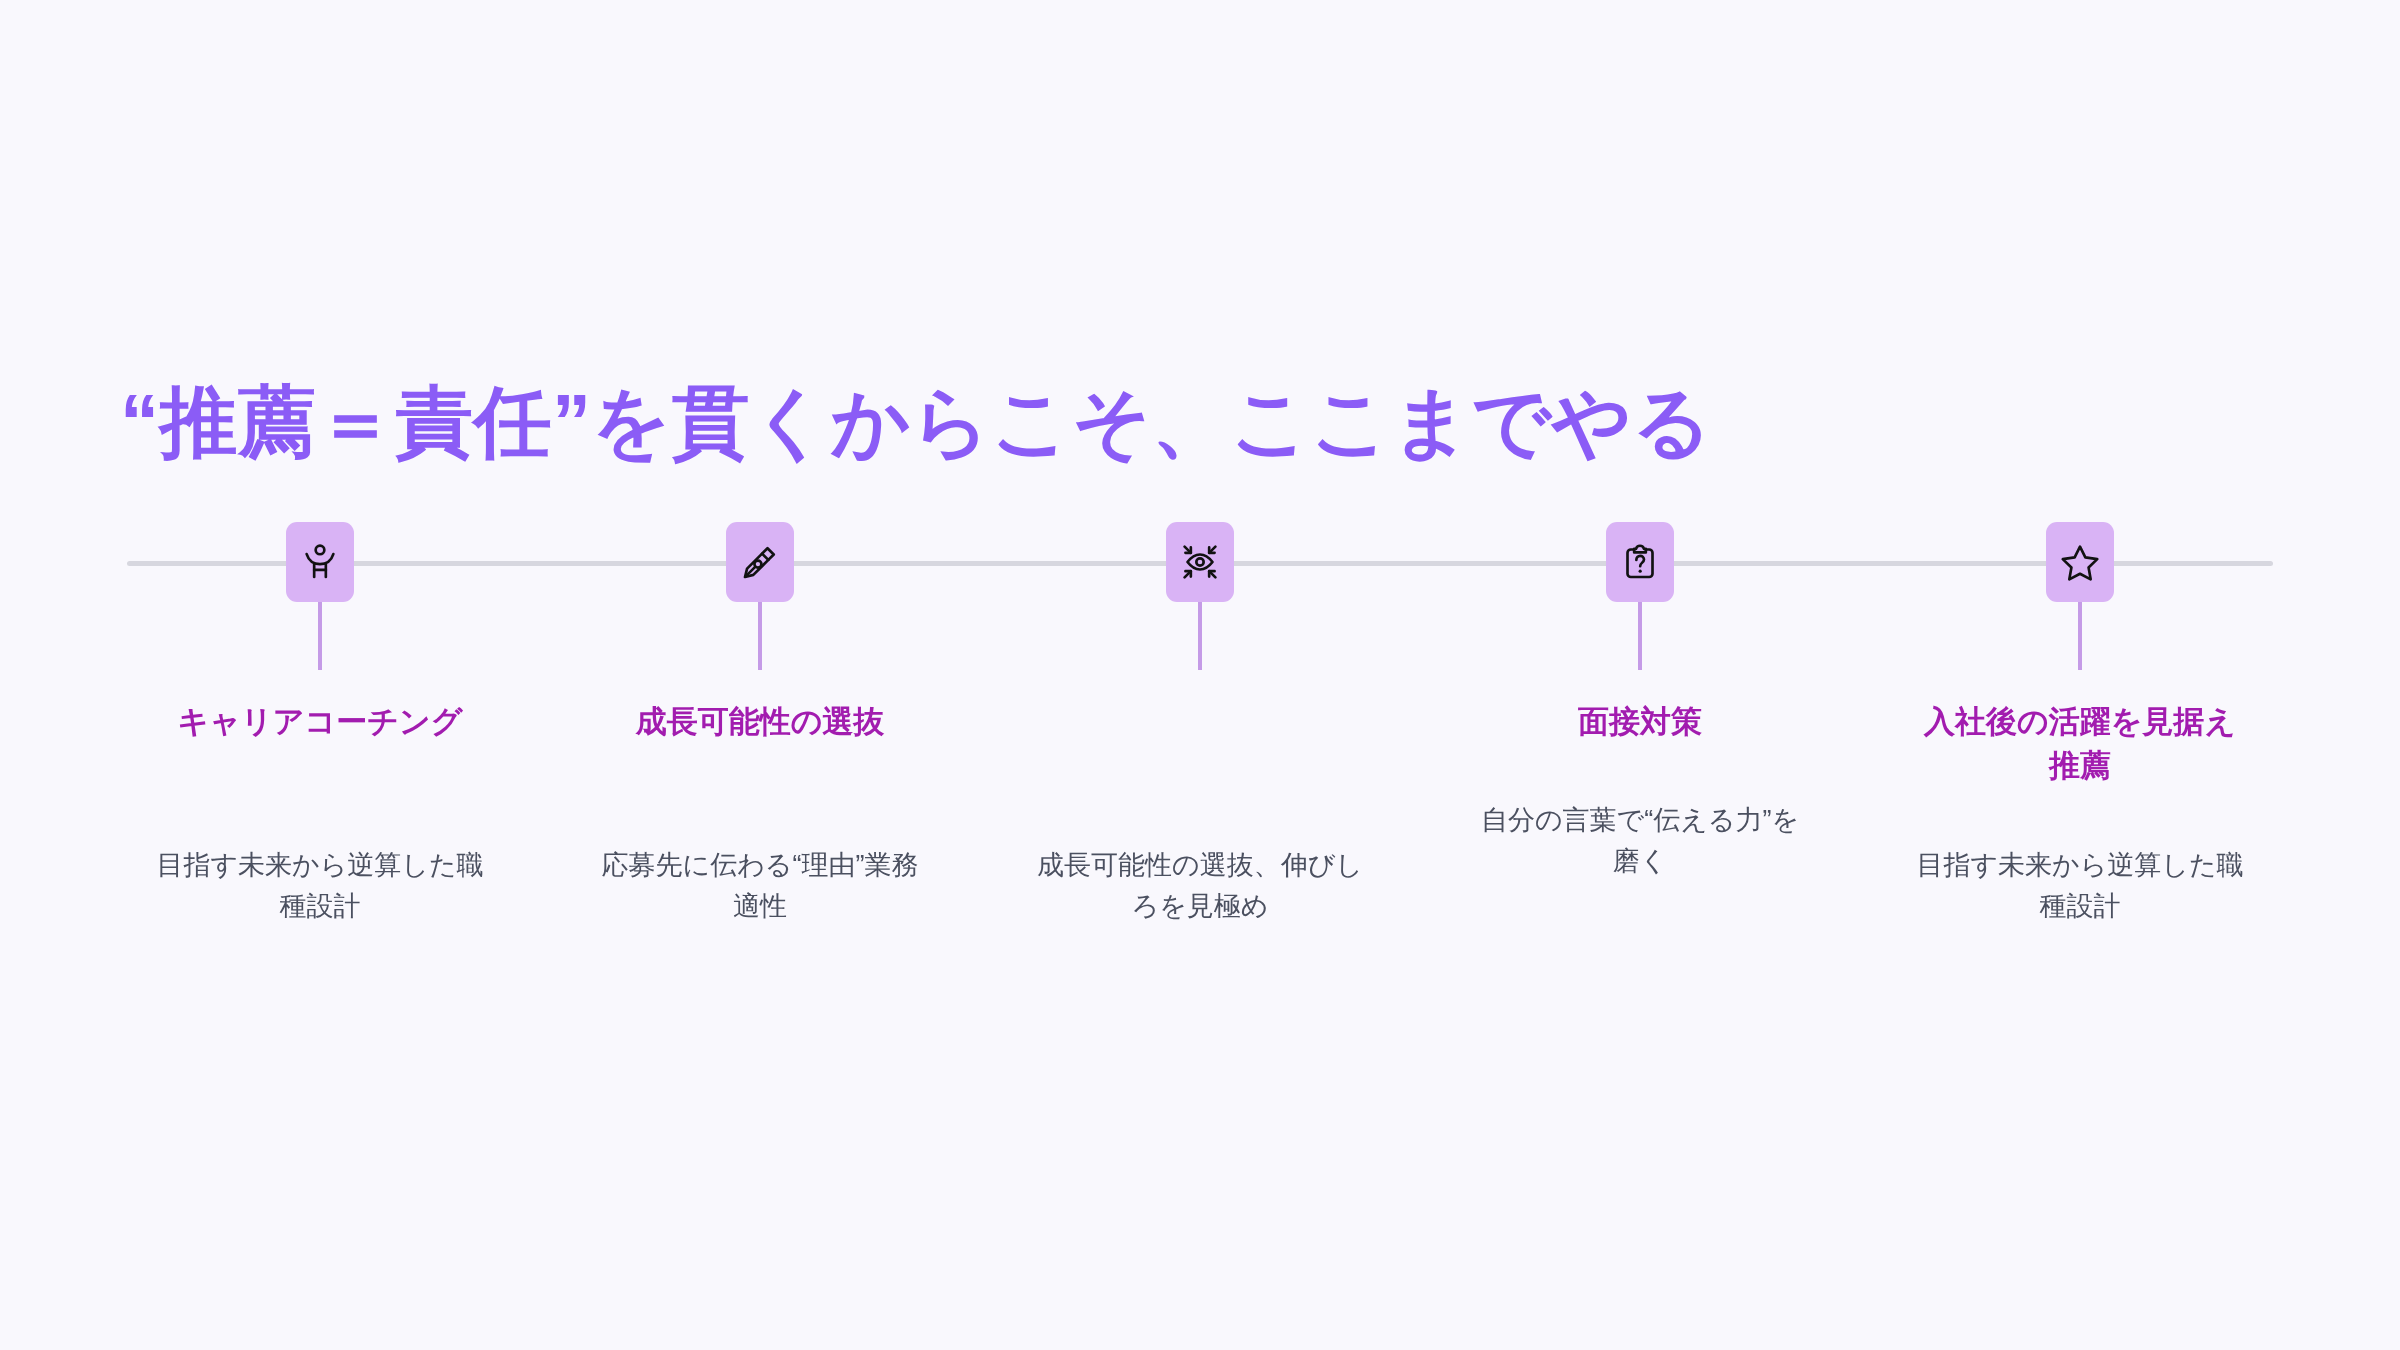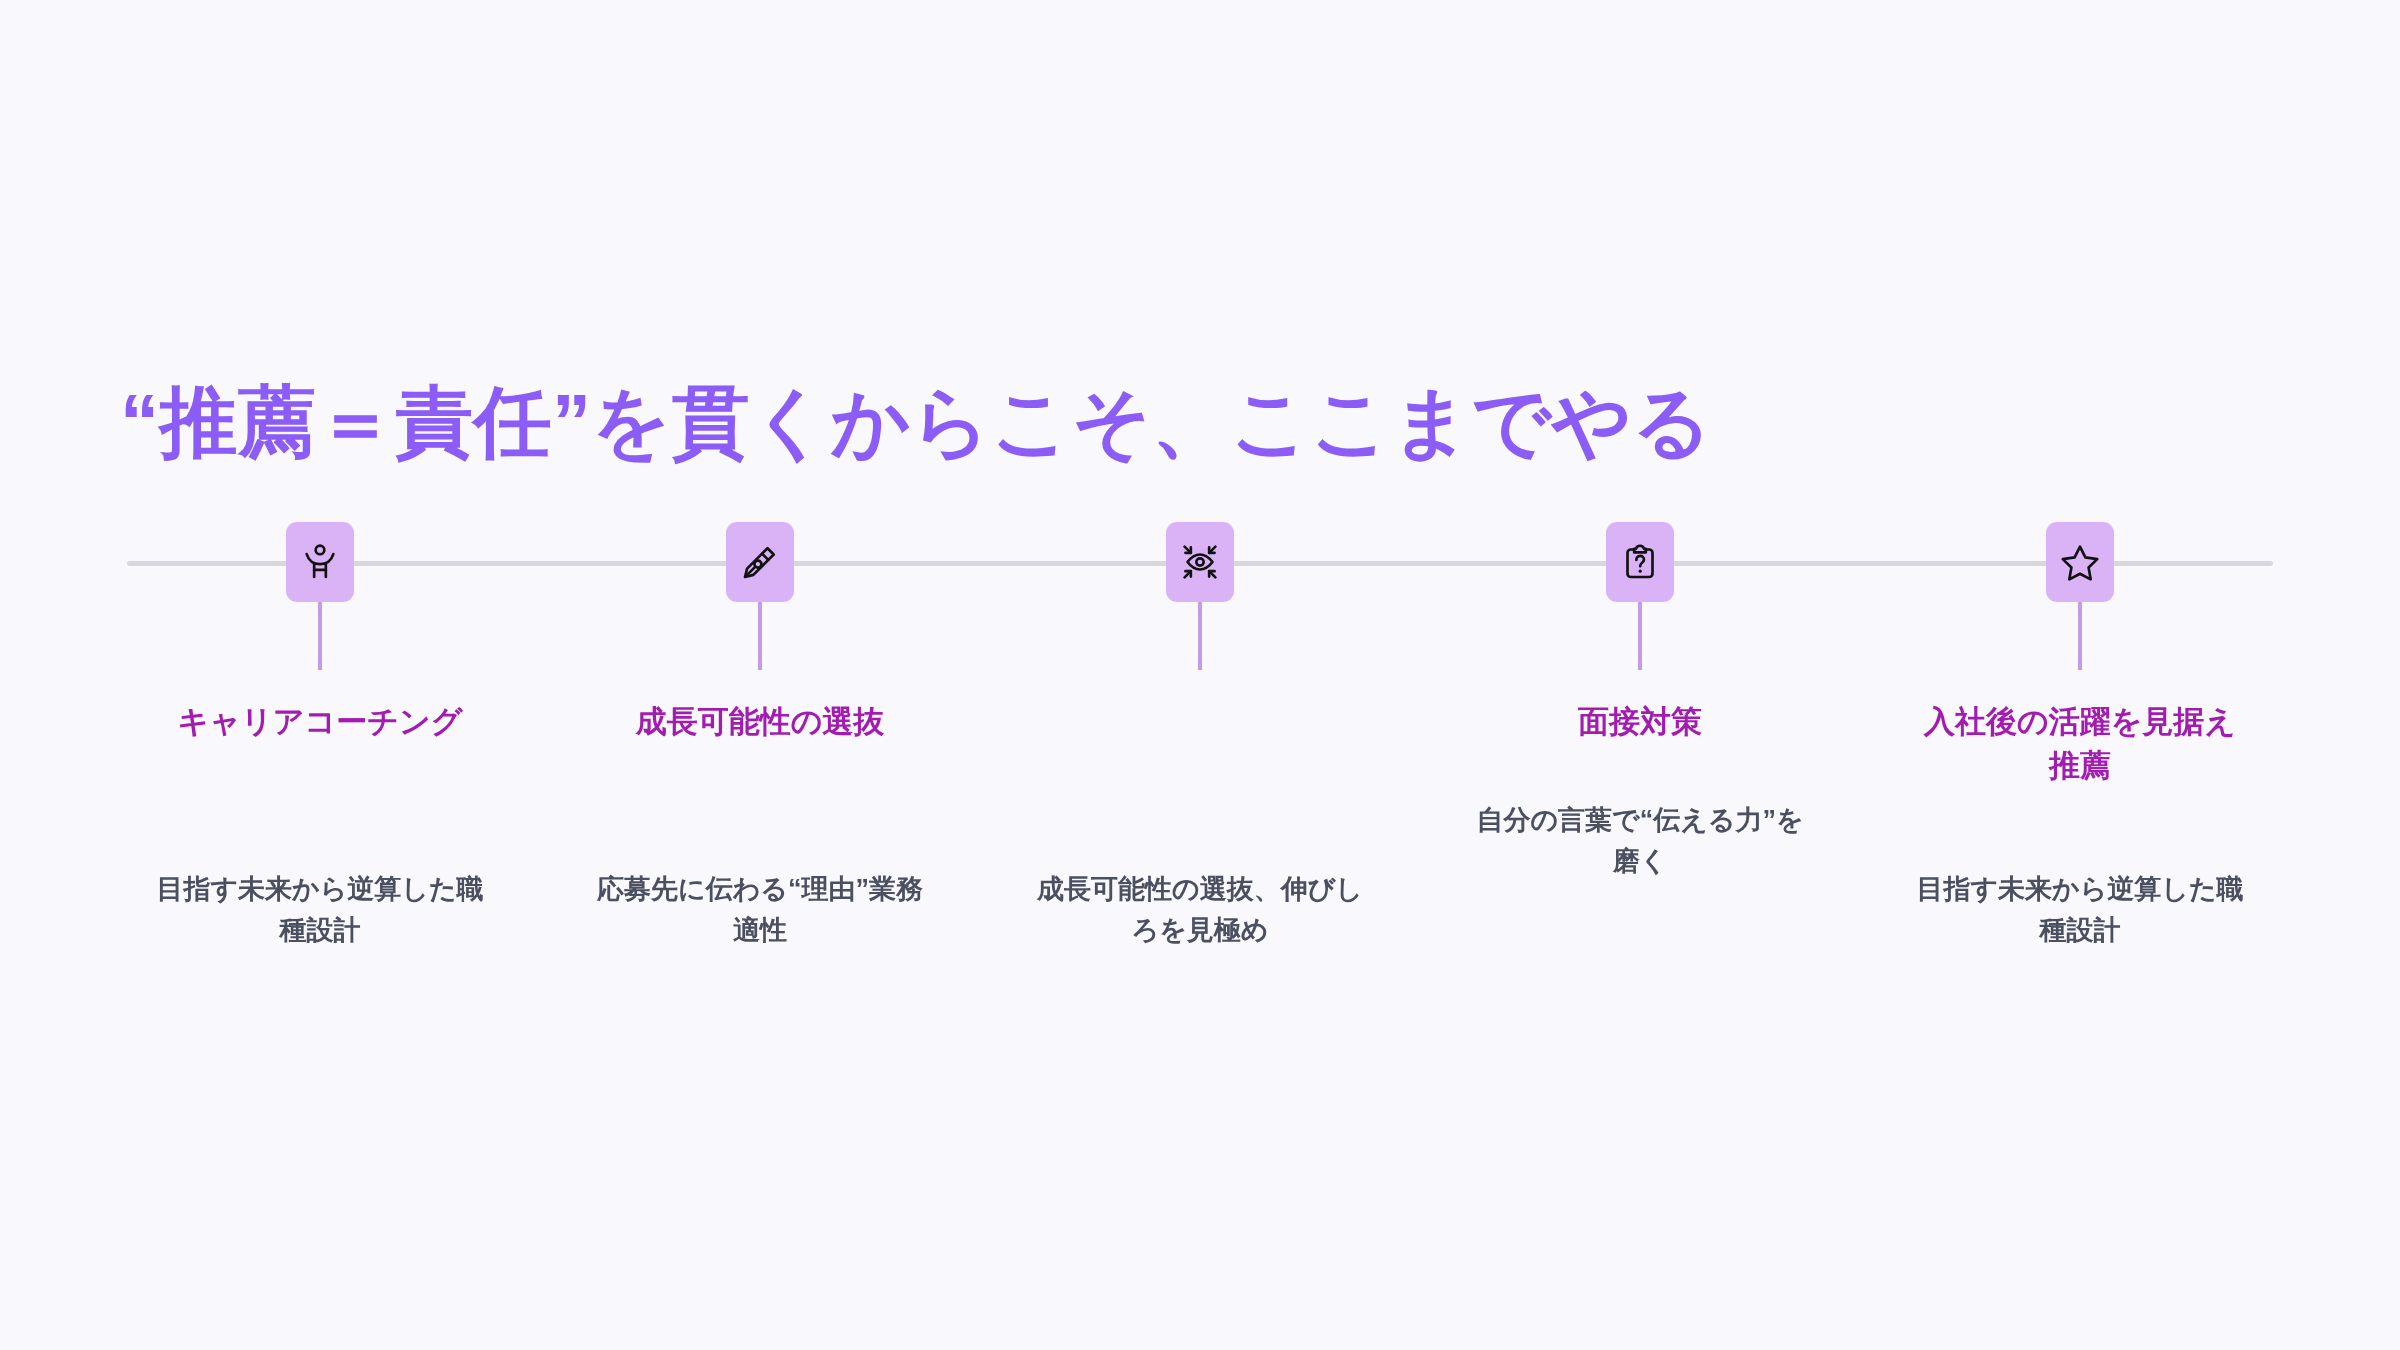--- a/index.html
+++ b/index.html
@@ -116,26 +116,26 @@
   .step-desc {
     position: absolute;
     top: 700px;
     left: 0;
     width: 440px;
     box-sizing: border-box;
     padding: 0 55px;
     text-align: center;
     font-size: 27px;
     line-height: 1.52;
-    font-weight: 700;
+    font-weight: 400;
     color: #4B5060;
   }
 
   
-  .step[data-lines="2"] .step-desc { top: 845px; margin-top: 24px; }
+  .step[data-lines="2"] .step-desc { top: 845px; }
   .step[data-lines="1"] .step-desc { top: 800px; }
 </style>
 </head>
 <body>
 
 <div id="stage">
 
   <h1 class="page-title">“推薦＝責任”を貫くからこそ、ここまでやる</h1>
 
   <div class="timeline-axis"></div>

